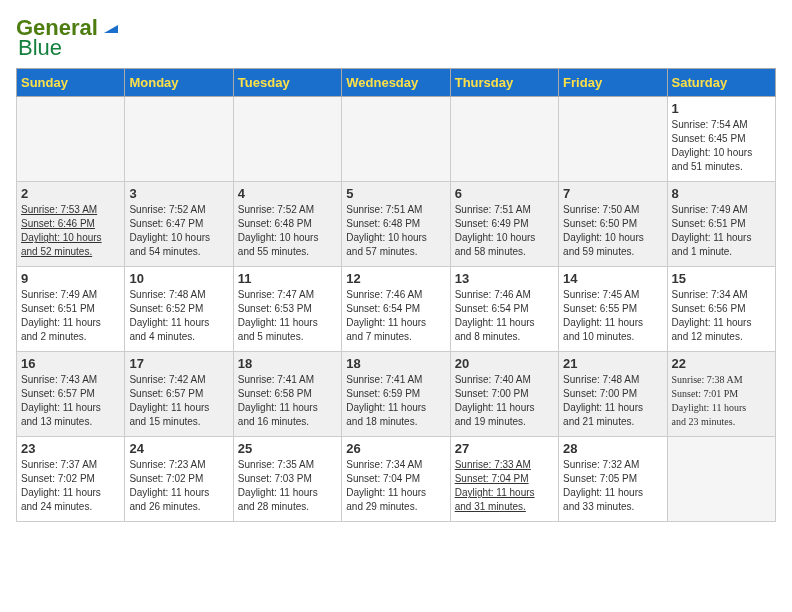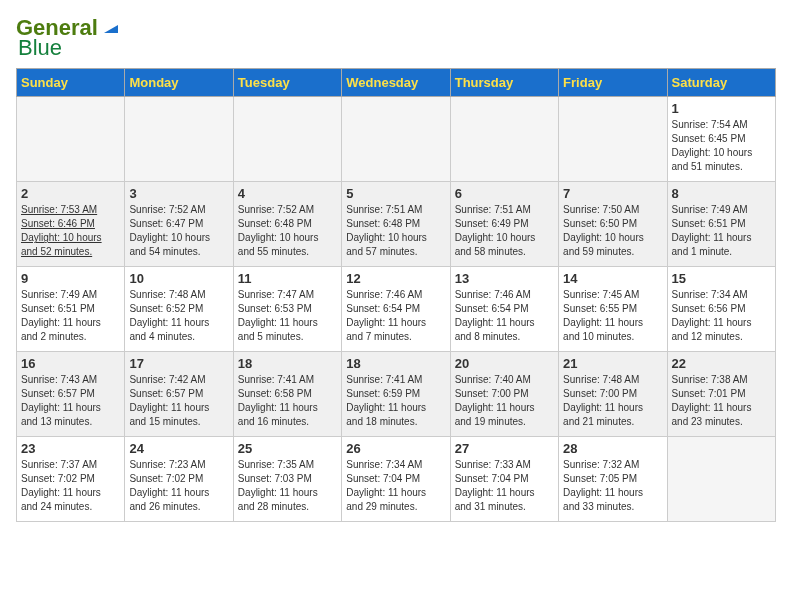--- a/index.html
+++ b/index.html
@@ -266,21 +266,21 @@
         </td>
         <td>
           <div class="day-number">21</div>
           <div class="day-info" style="white-space: pre-line;">Sunrise: 7:48 AM
 Sunset: 7:00 PM
 Daylight: 11 hours
 and 21 minutes.</div>
         </td>
         <td>
           <div class="day-number">22</div>
-          <div class="day-info" style="white-space: pre-line;">Sunrise: 7:38 AM
+          <div class="day-info" style="white-space: pre-line; font-family: Liberation Serif, serif;">Sunrise: 7:38 AM
 Sunset: 7:01 PM
 Daylight: 11 hours
 and 23 minutes.</div>
         </td>
       </tr>
       <tr>
         <td>
           <div class="day-number">23</div>
           <div class="day-info" style="white-space: pre-line;">Sunrise: 7:37 AM
 Sunset: 7:02 PM
@@ -303,21 +303,21 @@
         </td>
         <td>
           <div class="day-number">26</div>
           <div class="day-info" style="white-space: pre-line;">Sunrise: 7:34 AM
 Sunset: 7:04 PM
 Daylight: 11 hours
 and 29 minutes.</div>
         </td>
         <td>
           <div class="day-number">27</div>
-          <div class="day-info" style="white-space: pre-line;">Sunrise: 7:33 AM
+          <div class="day-info" style="white-space: pre-line; text-decoration: underline;">Sunrise: 7:33 AM
 Sunset: 7:04 PM
 Daylight: 11 hours
 and 31 minutes.</div>
         </td>
         <td>
           <div class="day-number">28</div>
           <div class="day-info" style="white-space: pre-line;">Sunrise: 7:32 AM
 Sunset: 7:05 PM
 Daylight: 11 hours
 and 33 minutes.</div>

